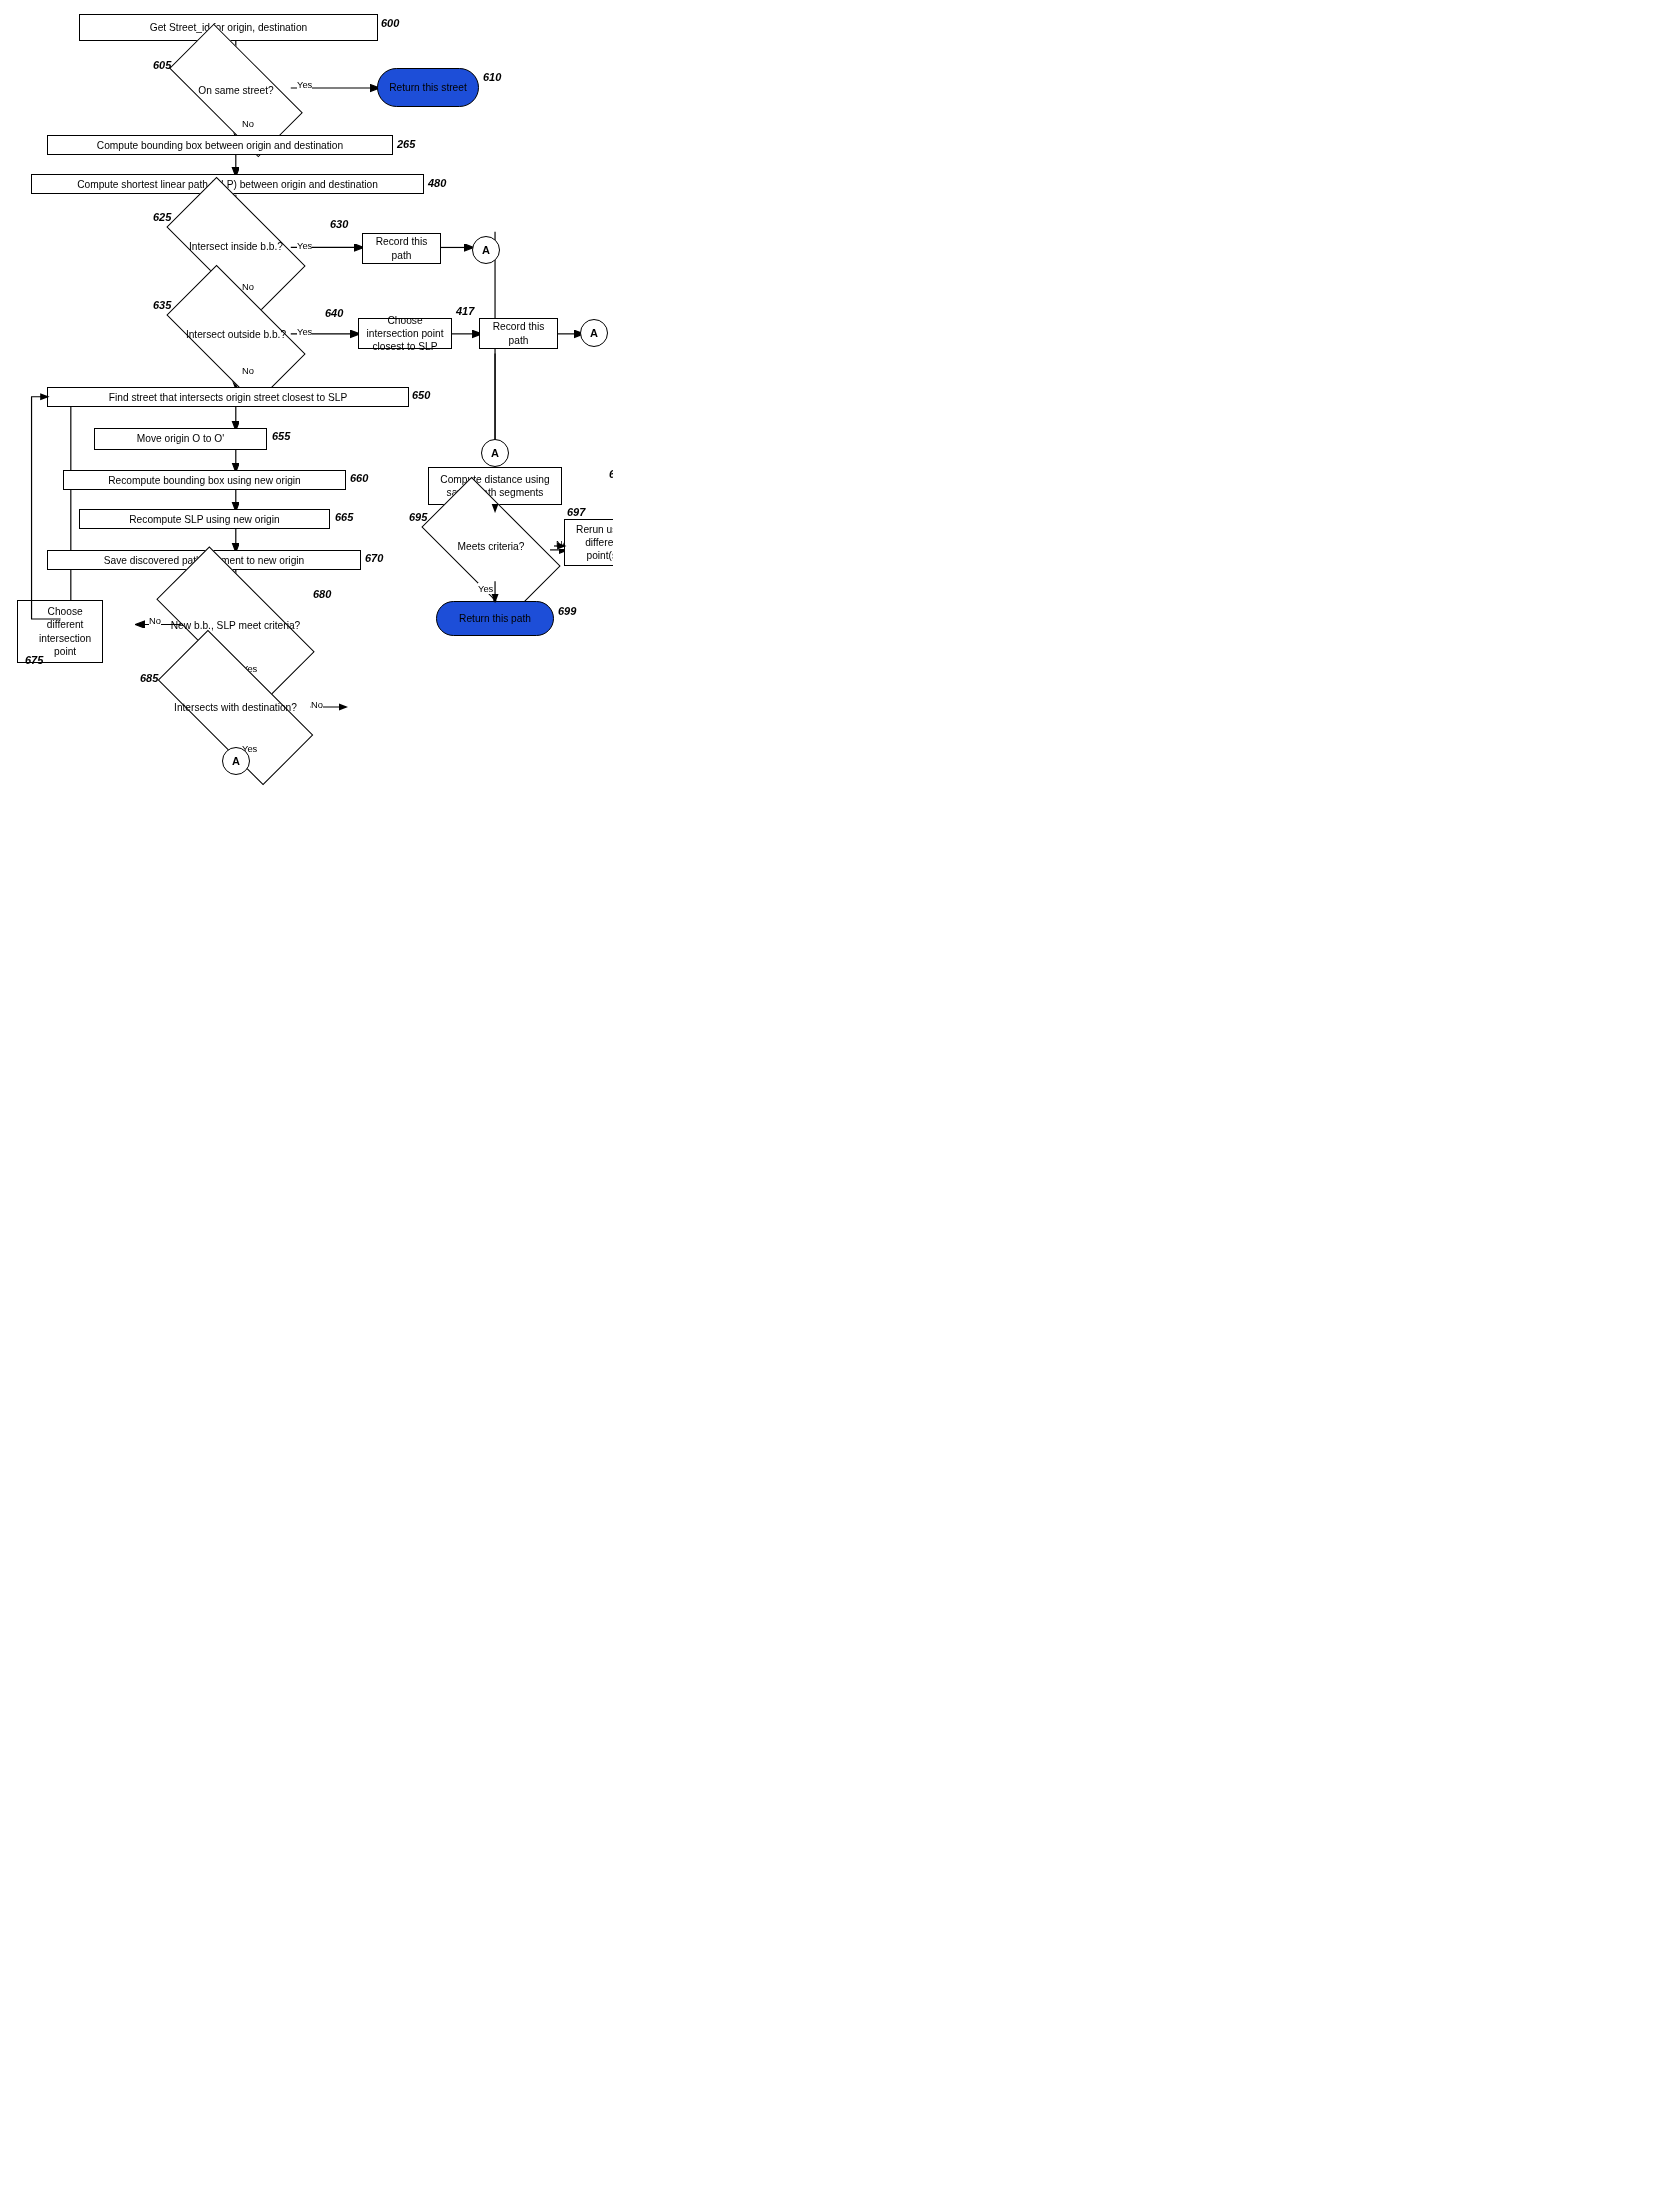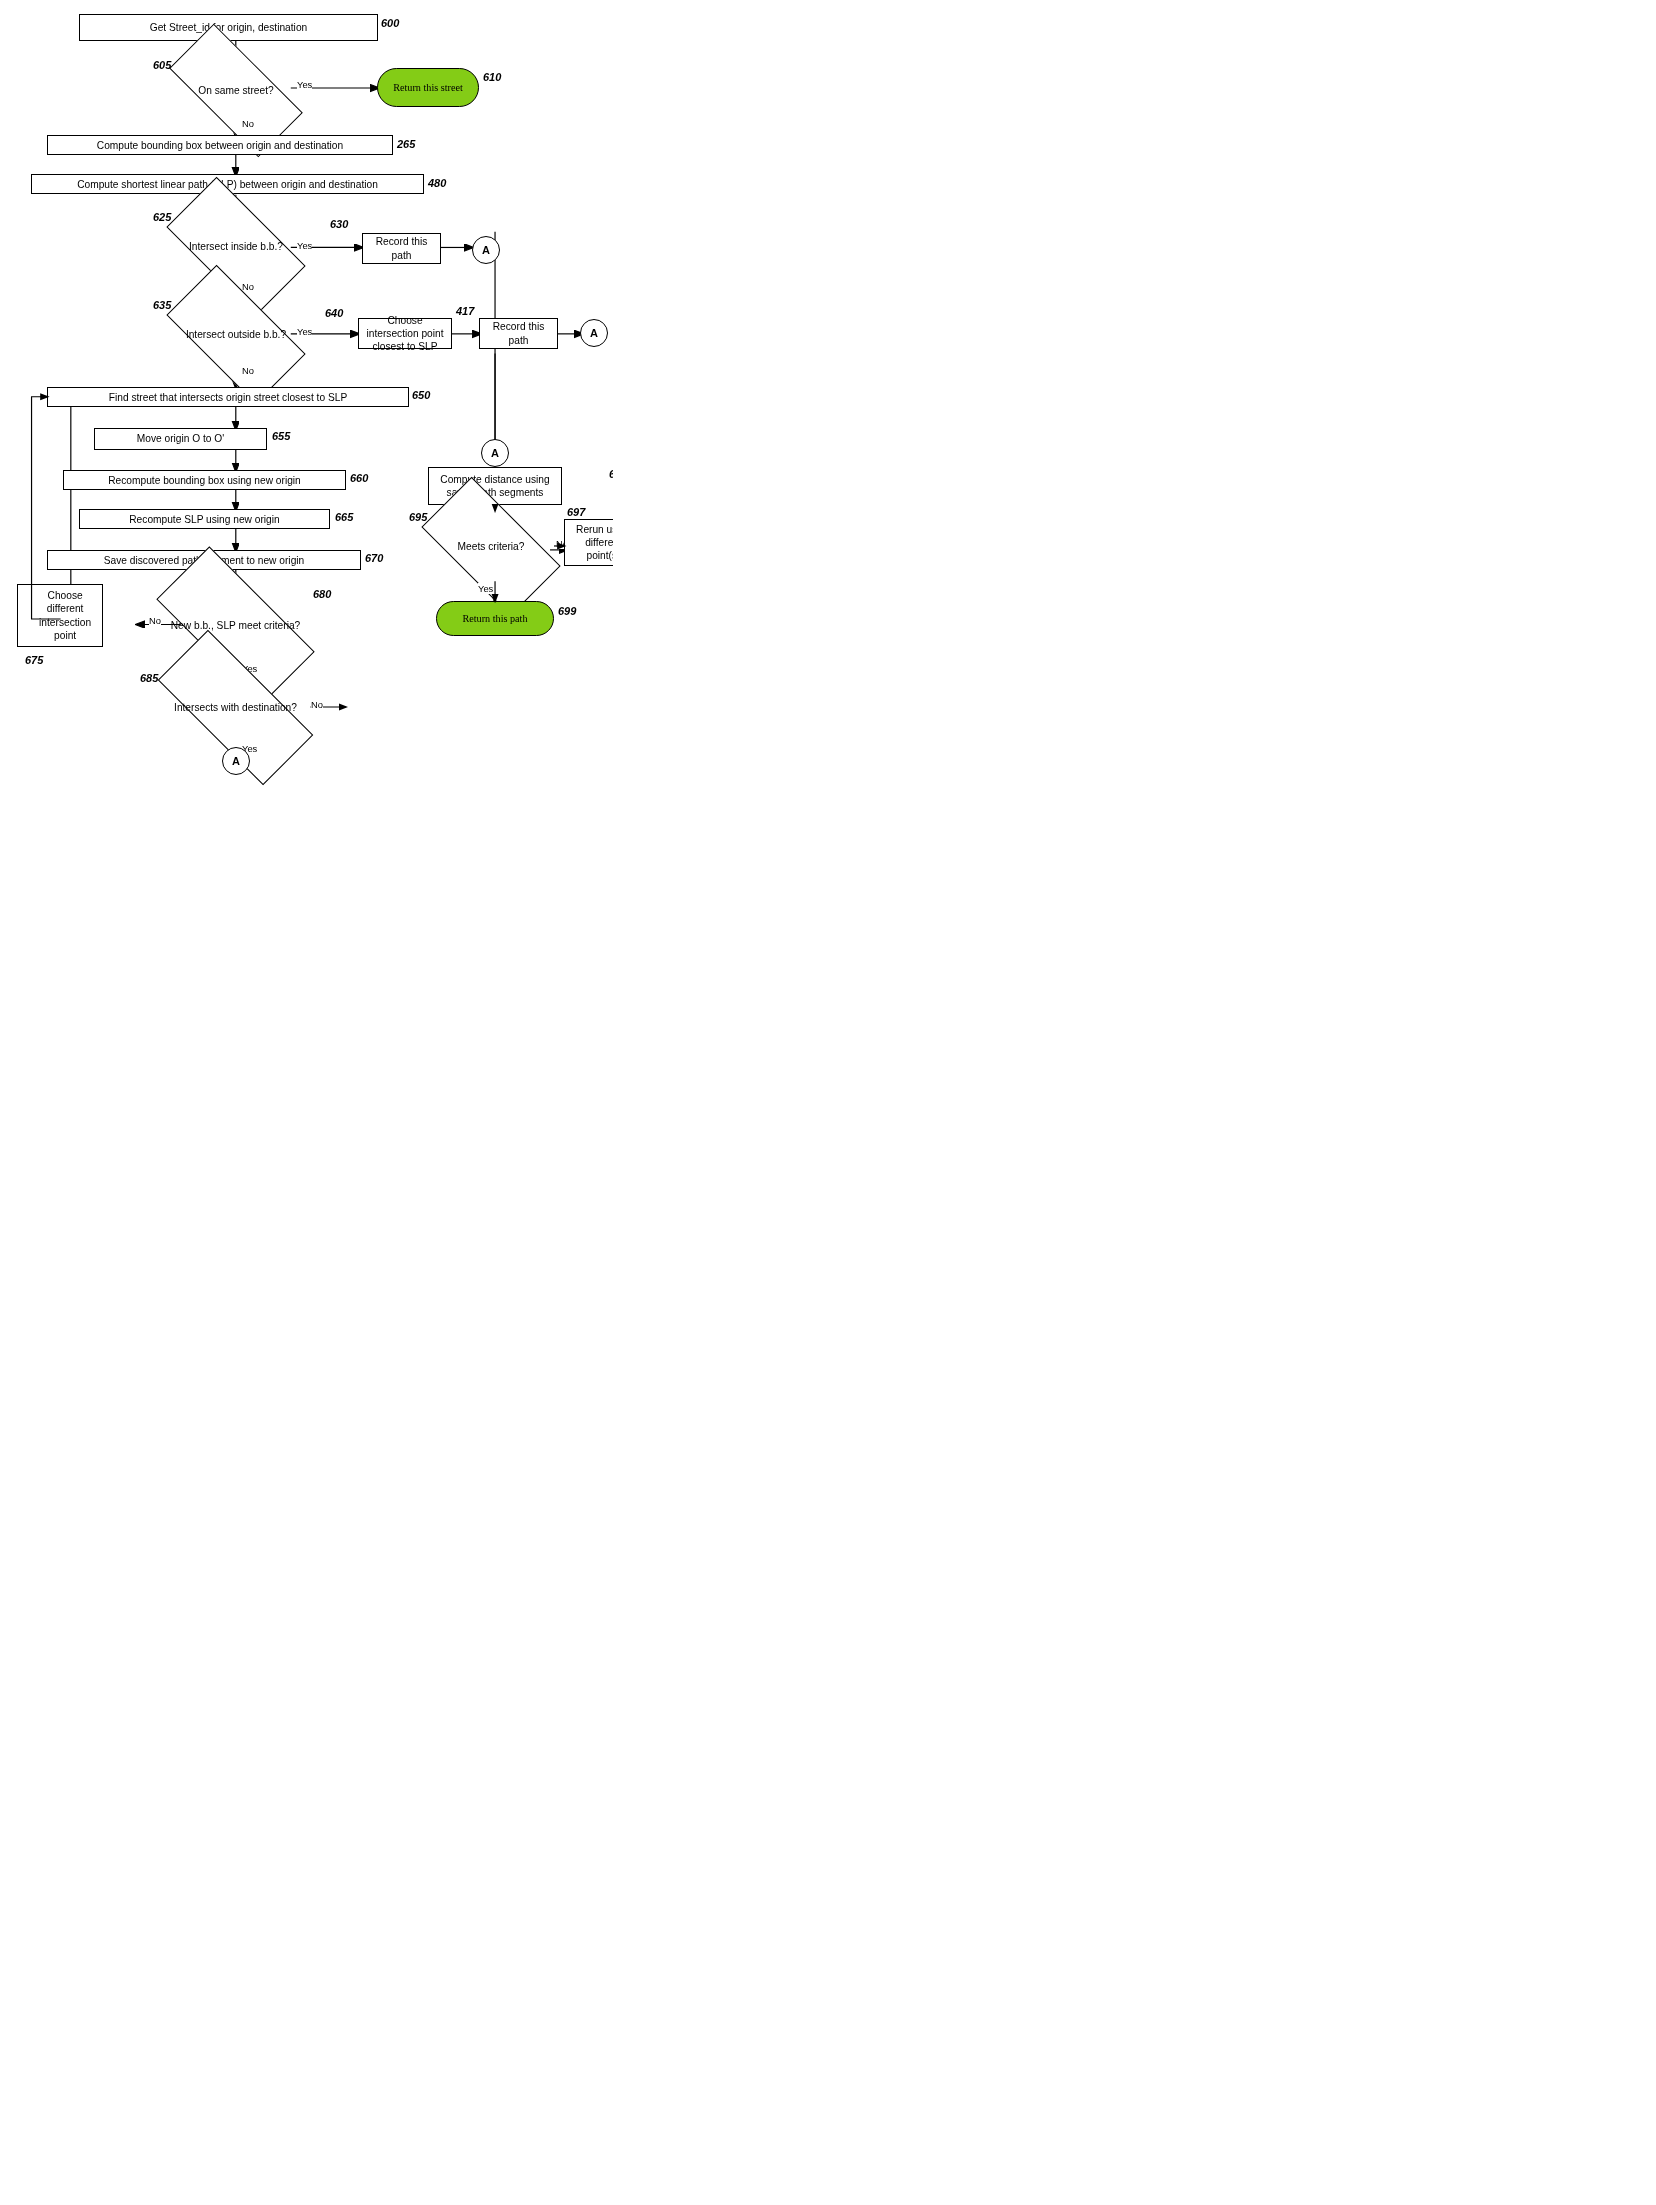--- a/index.html
+++ b/index.html
@@ -53,29 +53,28 @@
     }
     .diamond-text {
       position: relative;
       z-index: 1;
       text-align: center;
       line-height: 1.3;
     }
     .rounded-rect {
       position: absolute;
       border: 1.6px solid #000;
-      background: #84cc16;
+      background: #1d4ed8;
       border-radius: 23.6px;
       display: flex;
       align-items: center;
       justify-content: center;
       text-align: center;
       padding: 3.1px 9.4px;
       line-height: 1.3;
-      font-family: Liberation Serif, serif;
     }
     .circle {
       position: absolute;
       border: 1.6px solid #000;
       background: #fff;
       border-radius: 50%;
       display: flex;
       align-items: center;
       justify-content: center;
       font-weight: bold;
@@ -290,21 +289,21 @@
       <div class="diamond-shape"></div>
       <div class="diamond-text">
         <span>New b.b., SLP meet criteria?</span>
       </div>
     </div>
   </div>
   <div class="label" style="left:313px; top:588px;">680</div>
 
   <div class="arrow-label" style="left:149px; top:615px;">No</div>
 
-  <div class="rect" style="left:17.3px; top:584px; width:86px; height:63px;padding-left:16px;">
+  <div class="rect" style="left:17.3px; top:600px; width:86px; height:63px;padding-left:16px;">
     <span>Choose different intersection point</span>
   </div>
   <div class="label" style="left:25px; top:654px;">675</div>
 
   <div class="arrow-label" style="left:242px; top:663px;">Yes</div>
 
   <div class="diamond" style="left:161px; top:672px; width:149px; height:71px;">
     <div class="diamond-inner">
       <div class="diamond-shape"></div>
       <div class="diamond-text">

